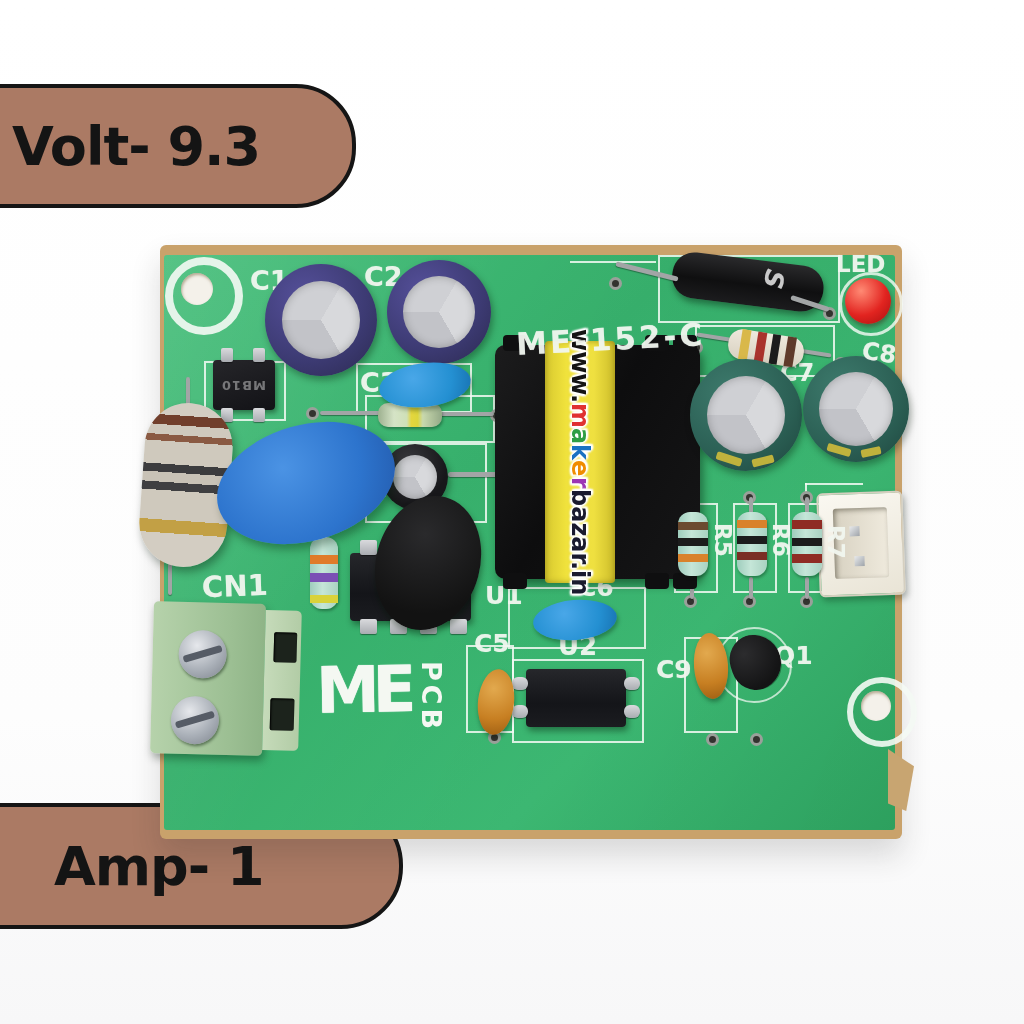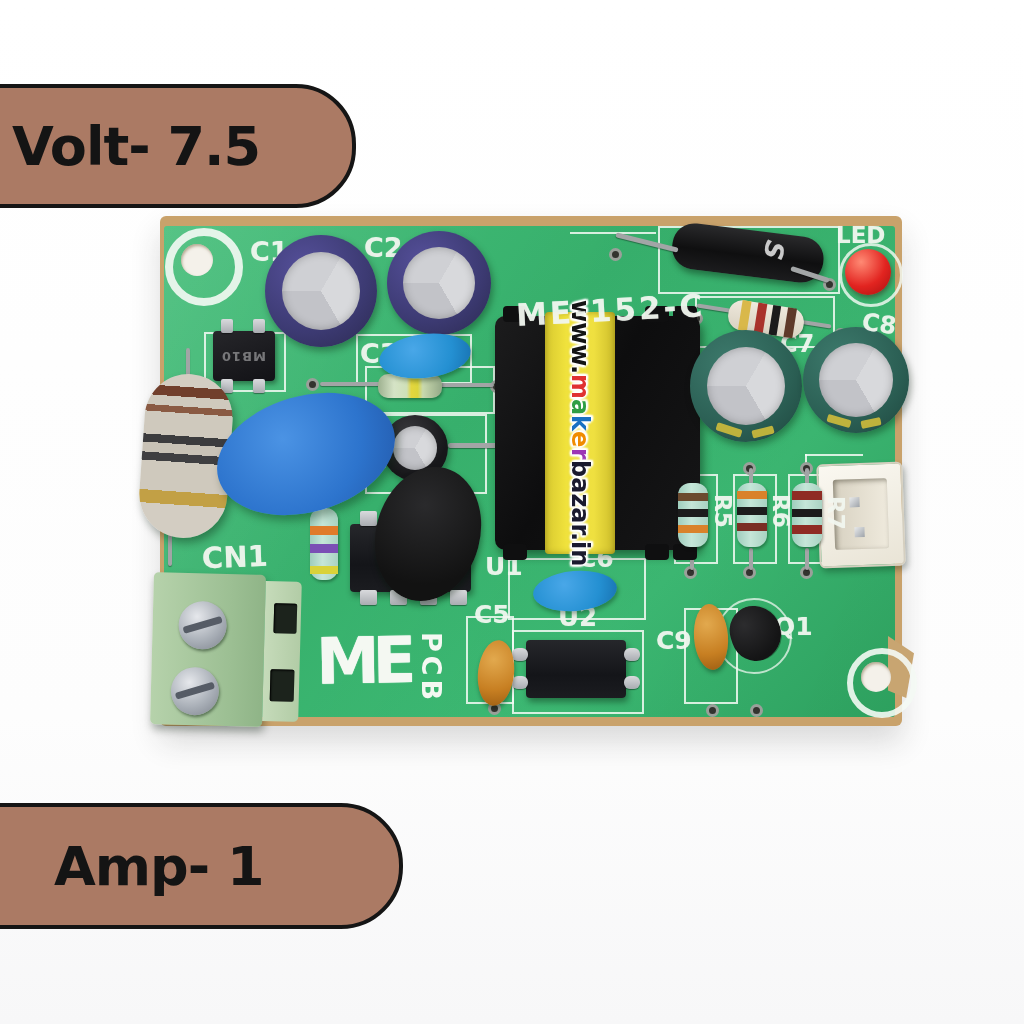--- a/index.html
+++ b/index.html
@@ -4,21 +4,21 @@
 <style>
   html,body{margin:0;padding:0;}
   .stage{position:relative;width:1024px;height:1024px;background:linear-gradient(180deg,#ffffff 0%,#fdfdfd 70%,#f7f7f8 100%);overflow:hidden;font-family:"DejaVu Sans",sans-serif;}
 
   
   .badge{position:absolute;background:#ab7a64;border:4px solid #151515;display:flex;align-items:center;color:#141414;font-weight:bold;letter-spacing:-1px;}
   .badge.volt{left:-70px;top:84px;width:340px;height:116px;border-radius:60px;font-size:54px;padding-left:78px;}
   .badge.amp{left:-70px;top:803px;width:345px;height:118px;border-radius:62px;font-size:54px;padding-left:120px;}
 
   
-  .pcb{position:absolute;left:160px;top:216px;width:742px;height:510px;background:#c9a26b;border-radius:6px;box-shadow:0 16px 30px rgba(40,40,40,.16);}
+  .pcb{position:absolute;left:160px;top:245px;width:742px;height:594px;background:#c9a26b;border-radius:6px;box-shadow:0 16px 30px rgba(40,40,40,.16);}
   .board{position:absolute;left:4px;top:10px;right:7px;bottom:9px;background:linear-gradient(135deg,#43bd78 0%,#37b06c 40%,#3dbb74 70%,#2fa863 100%);border-radius:3px;}
   .sheen{position:absolute;left:4px;top:10px;right:7px;bottom:9px;border-radius:3px;background:linear-gradient(115deg,rgba(255,255,255,.10) 0%,rgba(255,255,255,0) 35%,rgba(0,0,0,.05) 100%);pointer-events:none;}
   .torn{position:absolute;right:-12px;bottom:28px;width:26px;height:62px;background:#c8a571;clip-path:polygon(0 0,100% 28%,70% 100%,0 88%);}
 
   
   .silk{position:absolute;color:#f2f7f0;font-weight:bold;opacity:.95;white-space:nowrap;text-shadow:0 0 1px rgba(255,255,255,.4);}
   .silkbox{position:absolute;border:2px solid rgba(244,250,244,.85);}
   .silkline{position:absolute;background:rgba(244,250,244,.85);}
   .silkring{position:absolute;border:3px solid rgba(244,250,244,.9);border-radius:50%;}
   .vtext{writing-mode:vertical-rl;}
@@ -83,21 +83,21 @@
   .melogo{position:absolute;left:156px;top:408px;color:#f4f8f2;font-weight:900;font-size:64px;letter-spacing:-7px;transform:rotate(-1deg);text-shadow:0 0 1px #fff;}
   .mepcb{position:absolute;left:256px;top:416px;color:#f4f8f2;font-weight:800;font-size:27px;letter-spacing:4px;writing-mode:vertical-rl;}
   .dmark{position:absolute;color:#e9e9e9;font-weight:bold;font-size:26px;opacity:.85;transform:rotate(96deg);font-style:italic;}
 </style>
 </head>
 <body>
 
 <div class="stage">
 
   <div class="badge volt">
-    <span>Volt- 7.5</span>
+    <span>Volt- 9.3</span>
   </div>
   <div class="badge amp">
     <span>Amp- 1</span>
   </div>
 
   <div class="pcb">
     <div class="board"></div>
     <div class="sheen"></div>
     <div class="torn"></div>
 

